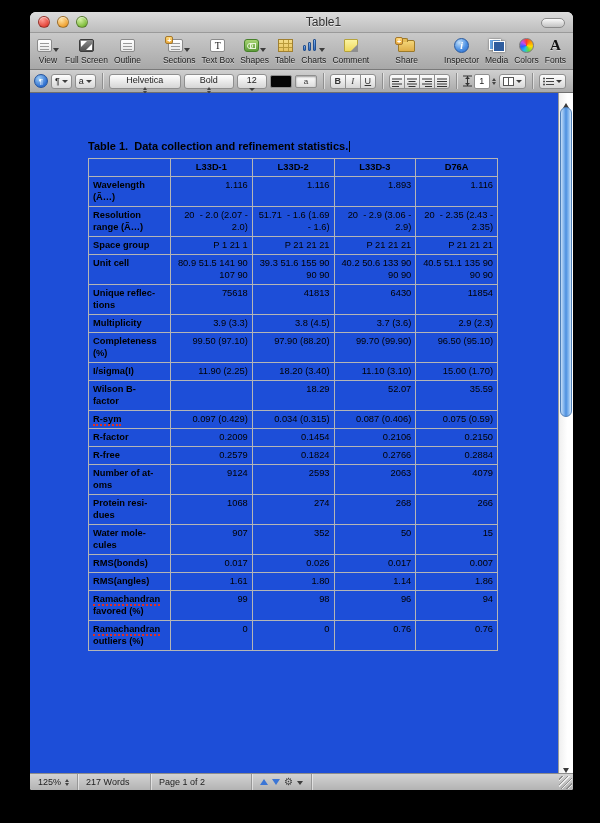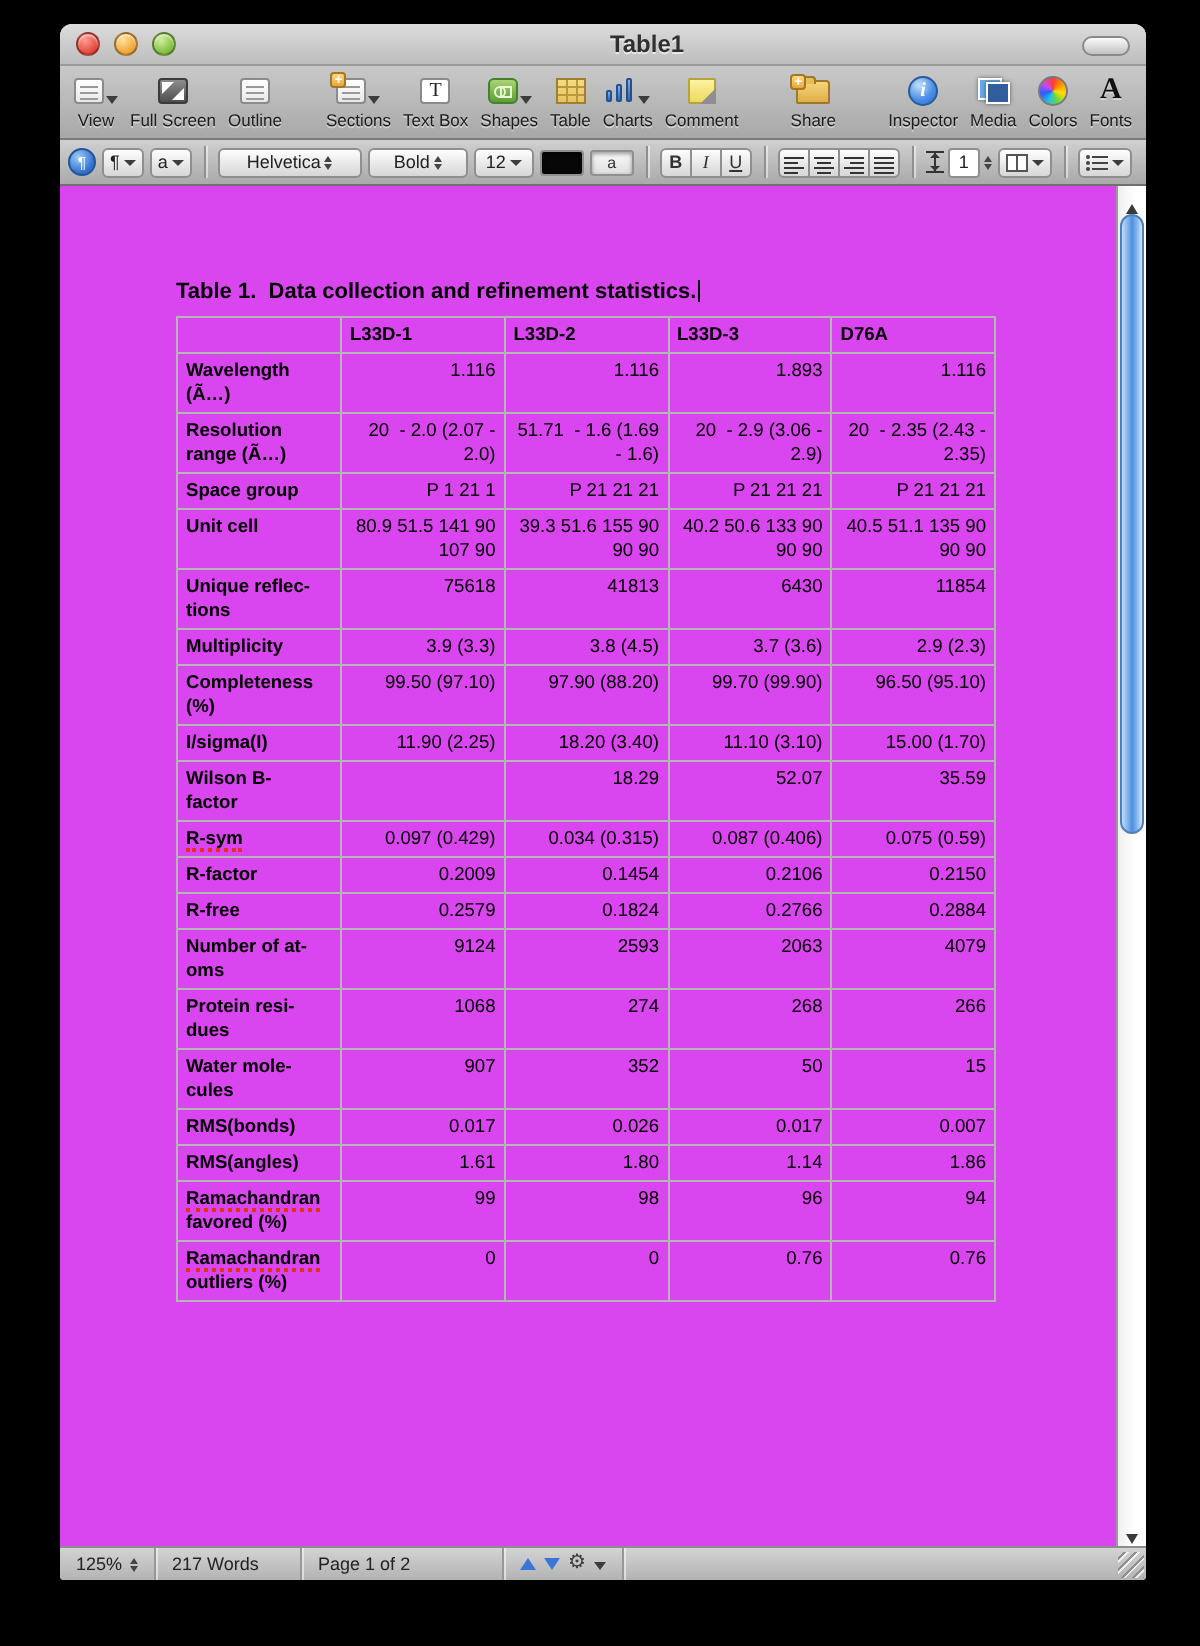--- a/index.html
+++ b/index.html
@@ -11,21 +11,21 @@
 
   
   .titlebar { height:21px; flex:0 0 21px; background:linear-gradient(#dcdcdc,#bdbdbd);
     border-bottom:1px solid #9a9a9a; position:relative; display:flex; align-items:center; justify-content:center; }
   .traffic { position:absolute; left:8px; top:4px; display:flex; gap:7px; }
   .light { width:12px; height:12px; border-radius:50%; border:1px solid rgba(0,0,0,.35);
     box-shadow:inset 0 1px 1px rgba(255,255,255,.6); }
   .light.red   { background:radial-gradient(circle at 35% 30%, #ff9d94, #e4463a 70%); }
   .light.yellow{ background:radial-gradient(circle at 35% 30%, #ffe2a0, #efa233 70%); }
   .light.green { background:radial-gradient(circle at 35% 30%, #d2f0a0, #7fbd3c 70%); }
-  .win-title { font-size:12px; font-weight:bold; color:#303030; text-shadow:0 1px 0 rgba(255,255,255,.6);margin-left:44px; }
+  .win-title { font-size:12px; font-weight:normal; color:#303030; text-shadow:0 1px 0 rgba(255,255,255,.6);margin-left:44px; }
   .pill { position:absolute; right:8px; top:6px; width:24px; height:10px; border-radius:5px;
     background:linear-gradient(#fafafa,#c2c2c2); border:1px solid #8a8a8a; }
 
   
   .toolbar { height:37px; flex:0 0 37px; background:linear-gradient(#c9c9c9,#a8a8a8);
     border-bottom:1px solid #7a7a7a; display:flex; align-items:flex-start; padding:2px 4px 0 4px; }
   .tool { display:flex; flex-direction:column; align-items:center; justify-content:flex-start;
     height:34px; padding:0 3px; cursor:default; }
   .tool .iconbox { height:20px; display:flex; align-items:center; gap:1px; }
   .tool .tlabel { font-size:8.5px; color:#1c1c1c; text-shadow:0 1px 0 rgba(255,255,255,.45); white-space:nowrap; line-height:11px; }
@@ -71,47 +71,47 @@
   .ic-fonts { font-family:"Liberation Serif",serif; font-size:15px; font-weight:bold; color:#111; line-height:16px; text-shadow:0 1px 0 rgba(255,255,255,.4); }
 
   
   .formatbar { height:23px; flex:0 0 23px; background:linear-gradient(#d0d0d0,#aaaaaa);
     border-bottom:1px solid #6f6f6f; display:flex; align-items:center; padding:0 4px; gap:3px; }
   .fb-div { width:1px; height:16px; background:#8f8f8f; box-shadow:1px 0 0 rgba(255,255,255,.5); margin:0 3px; }
   .fb-round { width:14px; height:14px; border-radius:50%; background:radial-gradient(circle at 35% 30%, #9ecdf5, #2e6fd0 70%);
     border:1px solid #24549c; color:#fff; font-size:8px; line-height:13px; text-align:center; }
   .fb-btn, .fb-select { height:15px; background:linear-gradient(#fefefe,#d6d6d6); border:1px solid #8f8f8f;
     border-radius:3px; font-size:9px; color:#222; display:flex; align-items:center; padding:0 3px; gap:2px; }
-  .fb-select { justify-content:center; }
+  .fb-select { justify-content:flex-start;flex-direction:column; }
   .fb-btn .dd, .fb-select .dd { margin-top:1px; border-top-width:3px; }
   .updown { display:flex; flex-direction:column; gap:1px; }
   .updown i { width:0; height:0; border-left:2.5px solid transparent; border-right:2.5px solid transparent; }
   .updown i.up { border-bottom:3px solid #444; } .updown i.dn { border-top:3px solid #444; }
   .well { width:22px; height:13px; border:1px solid #8f8f8f; border-radius:2px; box-shadow:inset 0 1px 2px rgba(0,0,0,.4); }
   .well.black { background:#060606; }
   .well.hl { background:linear-gradient(#fdfdfd,#dddddd); font-size:8px; color:#333; text-align:center; line-height:12px; }
   .fb-tbtn { width:16px; height:15px; border:1px solid #8f8f8f; border-radius:3px;
     background:linear-gradient(#fdfdfd,#d6d6d6); font-size:9px; color:#333; text-align:center; line-height:13px; }
   .grp { display:flex; gap:0; } .grp > * { border-radius:0; margin-left:-1px; }
   .grp > *:first-child { border-radius:3px 0 0 3px; margin-left:0; } .grp > *:last-child { border-radius:0 3px 3px 0; }
   .align-svg { display:block; margin:3px auto 0; }
   .fb-spacing { display:flex; align-items:center; gap:2px; }
   .spc-box { width:16px; height:15px; background:#fff; border:1px solid #8f8f8f; border-radius:2px; font-size:9px; text-align:center; line-height:13px; color:#222; }
 
   
   .content { flex:1; display:flex; min-height:0; background:#fff; }
-  .doc { flex:1; position:relative; background:#d946ef; overflow:hidden; }
+  .doc { flex:1; position:relative; background:#1d4ed8; overflow:hidden; }
   .doc-inner { position:absolute; left:58px; top:47px; width:410px; }
   .tbl-title { font-size:11px; font-weight:bold; color:#000; white-space:pre; margin-bottom:6px; }
   .caret { display:inline-block; width:1px; height:11px; background:#000; vertical-align:-2px; margin-left:1px; }
 
   table.stats { border-collapse:collapse; table-layout:fixed; width:409px; font-size:9.3px; line-height:12px; color:#000; }
   table.stats col.c0 { width:82px; } table.stats col.cn { width:81.75px; }
   table.stats th, table.stats td { border:1px solid #b5b5b5; vertical-align:top; white-space:pre-wrap; padding:2px 4px 3px 4px; }
-  table.stats thead th { font-weight:bold; text-align:left;margin-top:16px; }
+  table.stats thead th { font-weight:bold; text-align:center;margin-top:16px; }
   table.stats tbody th { font-weight:bold; text-align:left; }
   table.stats td { text-align:right; font-weight:normal; }
   .sp { border-bottom:2px dotted #e33022; }
 
   
   .vscroll { flex:0 0 15px; position:relative; background:linear-gradient(90deg,#efefef,#ffffff 60%); border-left:1px solid #9a9a9a; }
   .sb-arrow { position:absolute; left:0; width:14px; height:12px; text-align:center; }
   .sb-arrow i { display:inline-block; width:0; height:0; border-left:3.5px solid transparent; border-right:3.5px solid transparent; }
   .sb-up { top:1px; } .sb-up i { border-bottom:5px solid #3a3a3a; margin-top:3px; }
   .sb-dn { bottom:2px; } .sb-dn i { border-top:5px solid #3a3a3a; margin-top:3px; }

